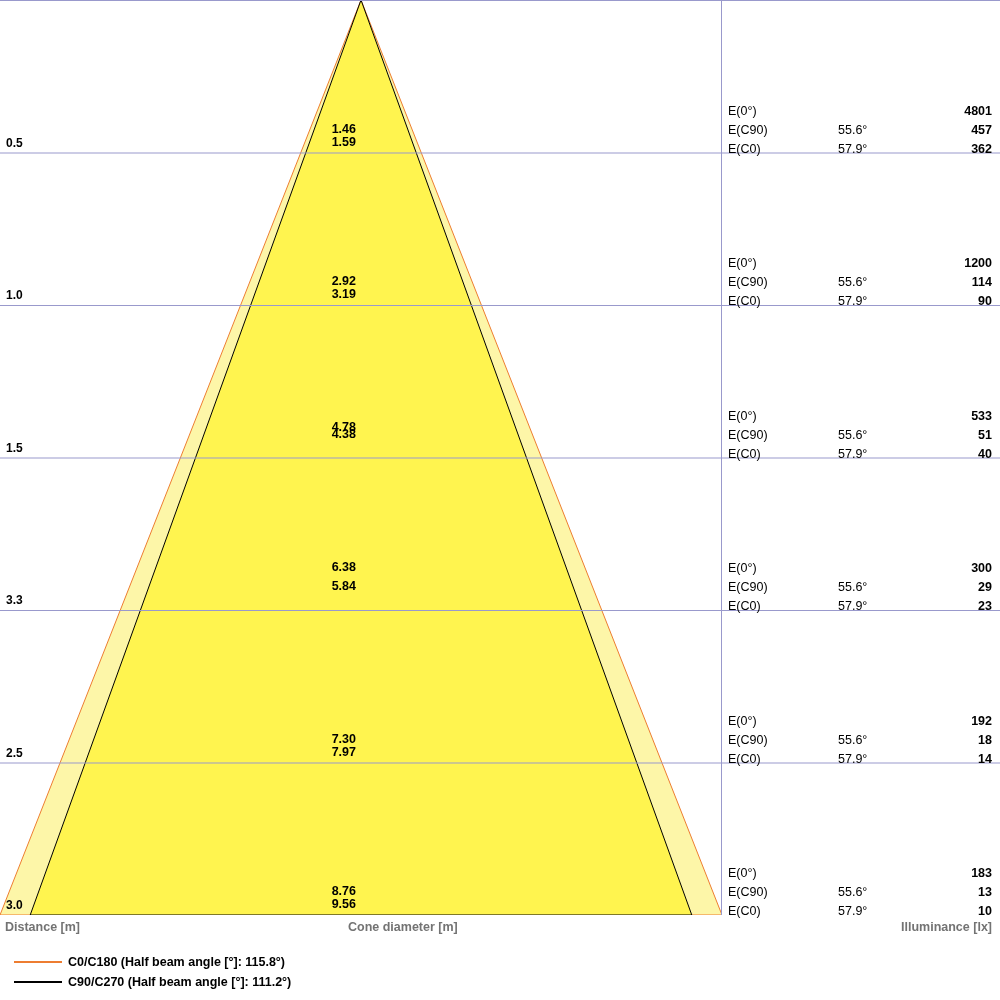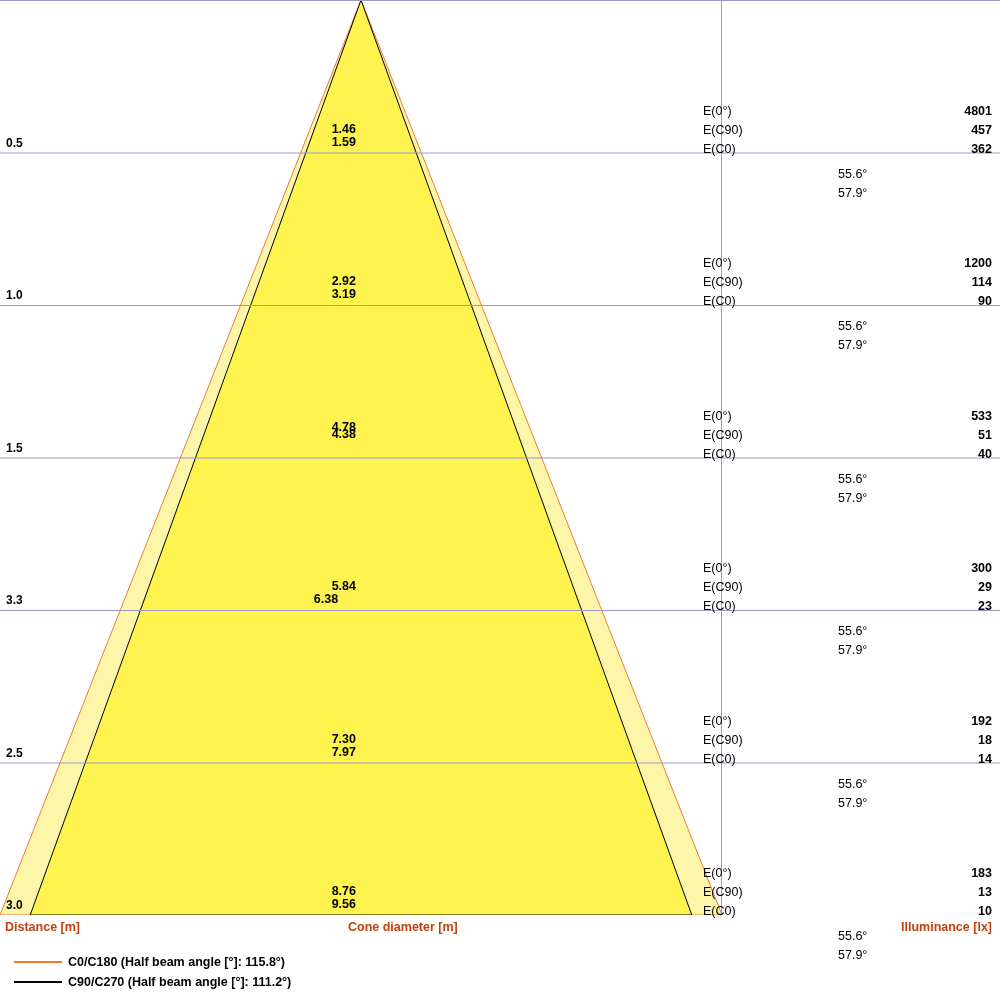--- a/index.html
+++ b/index.html
@@ -52,40 +52,39 @@
   }
   .lux-row {
     position: absolute;
     font-size: 12.5px;
     color: #000;
     height: 16px;
     line-height: 16px;
   }
   .lux-name {
     position: absolute;
-    left: 703px;
+    left: 728px;
   }
   .lux-angle {
     position: absolute;
     left: 838px;
     text-align: left;
-    margin-top: 44px;
   }
   .lux-value {
     position: absolute;
     left: 900px;
     width: 92px;
     text-align: right;
     font-weight: bold;
   }
   .axis-caption {
     position: absolute;
     font-size: 12.5px;
     font-weight: bold;
-    color: #c2410c;
+    color: #737373;
   }
   #caption-distance {
     left: 5px;
     top: 920px;
   }
   #caption-cone {
     left: 304px;
     top: 920px;
     margin-left: 44px;
   }
@@ -195,21 +194,21 @@
         <span class="lux-angle">55.6°</span>
         <span class="lux-value">51</span>
       </div>
       <div class="lux-row" style="top: 445.5px; left: 0px; width: 1000px;">
         <span class="lux-name">E(C0)</span>
         <span class="lux-angle">57.9°</span>
         <span class="lux-value">40</span>
       </div>
       <div class="dist-label" style="top: 593px;">3.3</div>
       <div class="cone-label" style="left: 296px; top: 579px;">5.84</div>
-      <div class="cone-label" style="left: 296px; top: 592px; text-align: center;">6.38</div>
+      <div class="cone-label" style="left: 296px; top: 560px;">6.38</div>
       <div class="lux-row" style="top: 560px; left: 0px; width: 1000px;">
         <span class="lux-name">E(0°)</span>
         <span class="lux-angle"></span>
         <span class="lux-value">300</span>
       </div>
       <div class="lux-row" style="top: 579px; left: 0px; width: 1000px;">
         <span class="lux-name">E(C90)</span>
         <span class="lux-angle">55.6°</span>
         <span class="lux-value">29</span>
       </div>

